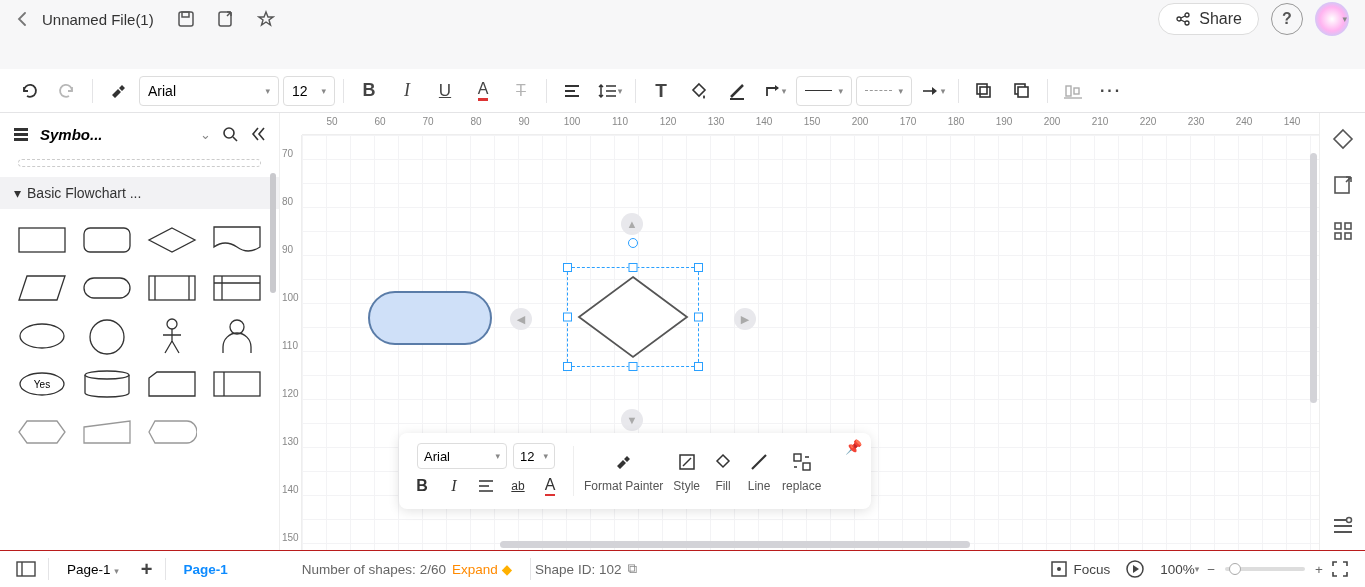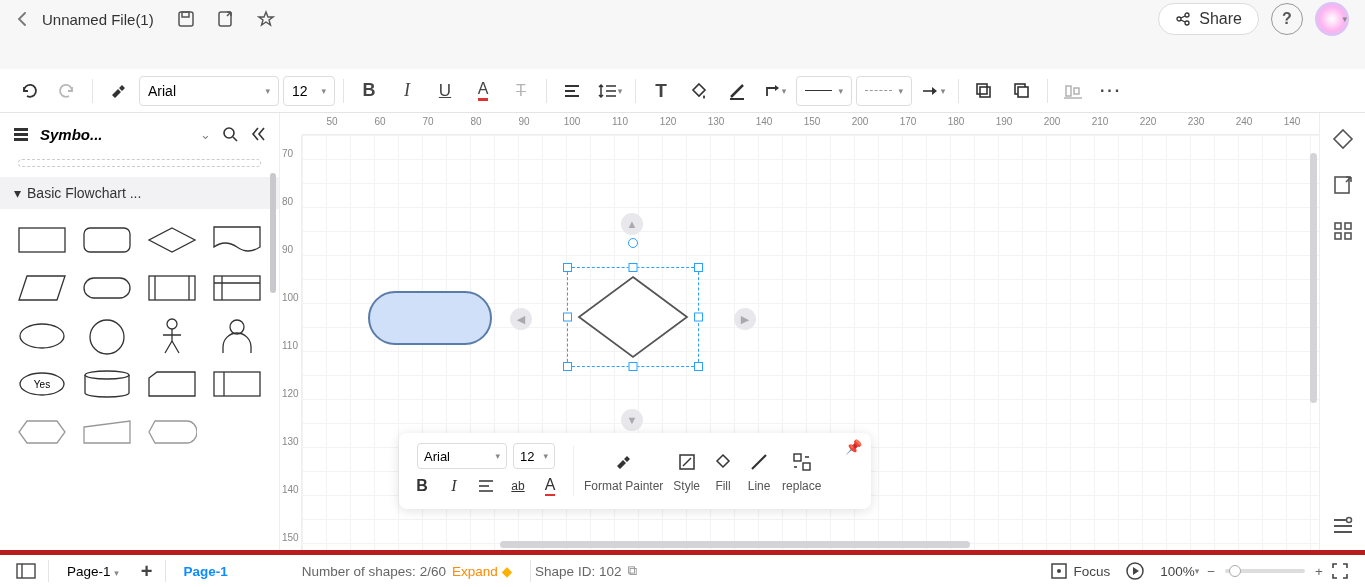--- a/index.html
+++ b/index.html
@@ -79,21 +79,21 @@
 .mini-label { font-size: 12px; color: #555; }
 .mini-sep { width: 1px; height: 50px; background: #eee; align-self: center; }
 .mini-pin { position: absolute; right: 8px; top: 6px; color: #bbb; cursor: pointer; font-size: 14px; }
 
 
 .right-rail { width: 46px; border-left: 1px solid #eee; display: flex; flex-direction: column; align-items: center; padding-top: 12px; gap: 18px; }
 .right-rail .rr-btn { width: 28px; height: 28px; cursor: pointer; color: #555; display: flex; align-items: center; justify-content: center; }
 .right-rail .rr-spacer { flex: 1; }
 
 
-.bottom-bar { height: 37px; border-top: 5px solid #b91c1c; display: flex; align-items: center; padding: 0 8px; font-size: 13.5px; }
+.bottom-bar { height: 37px; border-top: 1px solid #b91c1c; display: flex; align-items: center; padding: 0 8px; font-size: 13.5px; }
 .bb-btn { height: 28px; display: flex; align-items: center; justify-content: center; cursor: pointer; padding: 0 8px; color: #444; }
 .bb-tab { padding: 0 14px; cursor: pointer; }
 .bb-tab.active { color: #0d8bff; font-weight: bold; }
 .bb-sep { width: 1px; height: 22px; background: #e4e4e6; margin: 0 4px; }
 .bb-text { color: #666; }
 .bb-expand { color: #ff8a00; cursor: pointer; margin-left: 6px; }
 .bb-zoom-slider { width: 80px; height: 4px; background: #ddd; border-radius: 2px; position: relative; margin: 0 10px; }
 .bb-zoom-thumb { position: absolute; left: 4px; top: -4px; width: 12px; height: 12px; border-radius: 50%; background: #fff; border: 1px solid #aaa; }
 svg { display: block; }
 </style>

